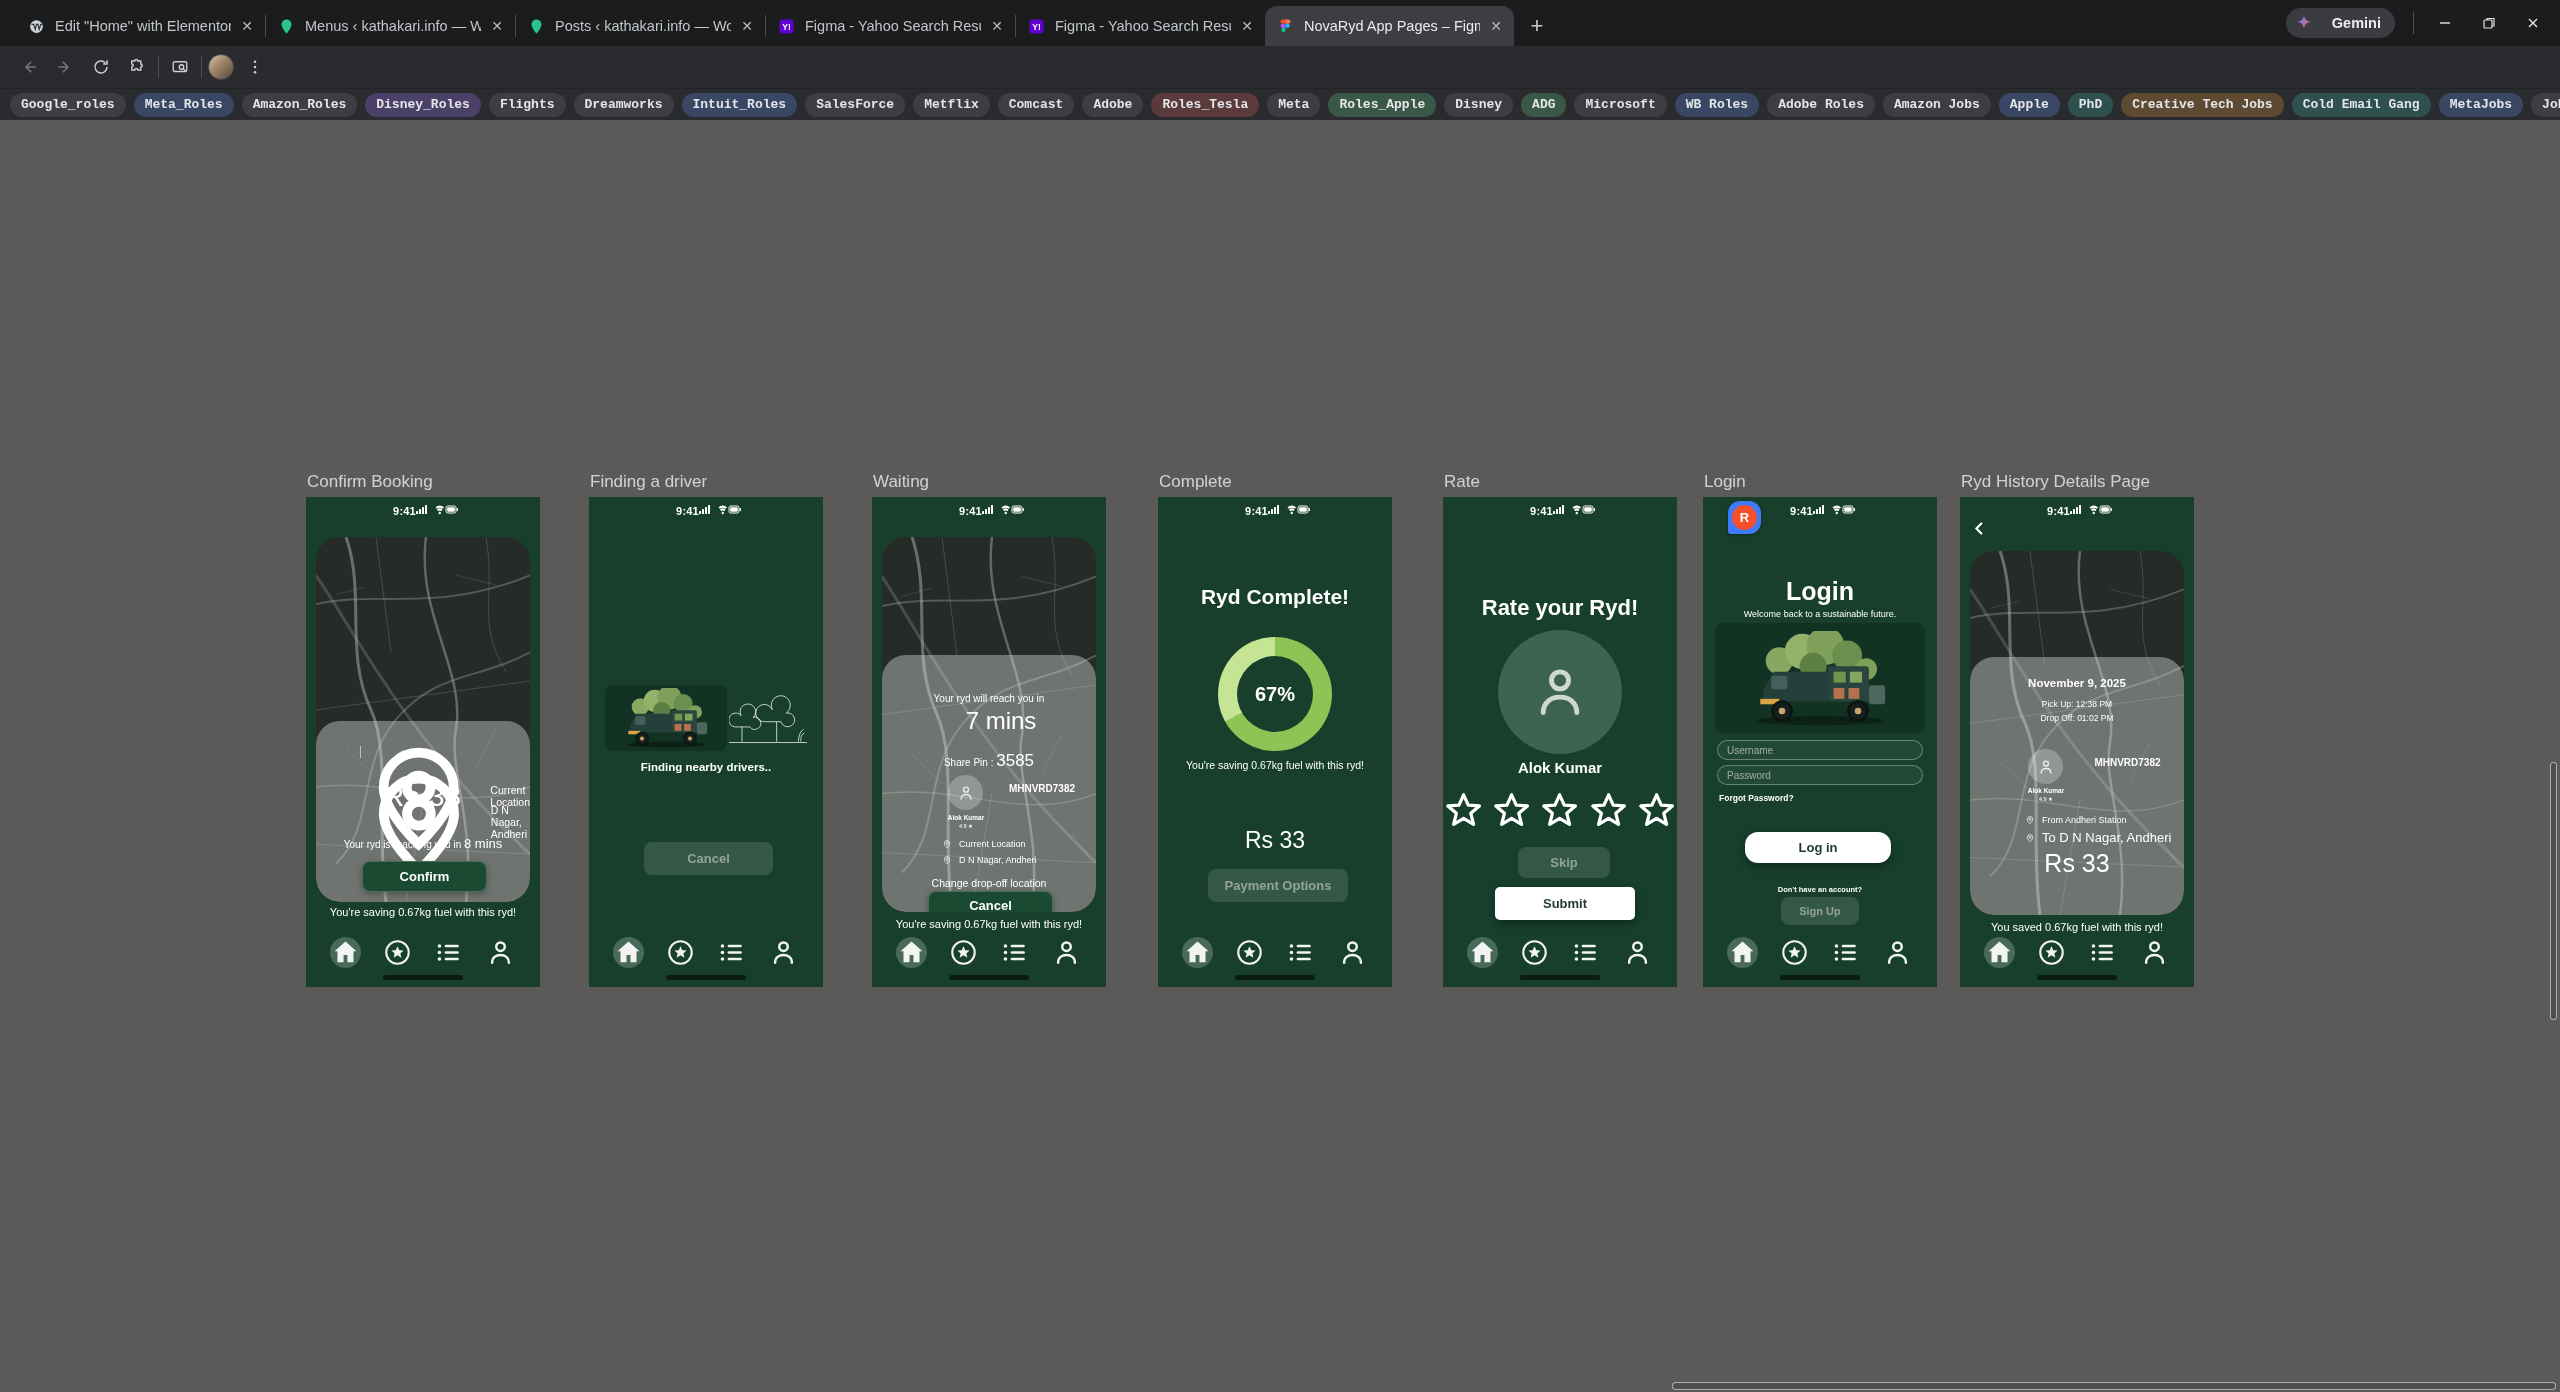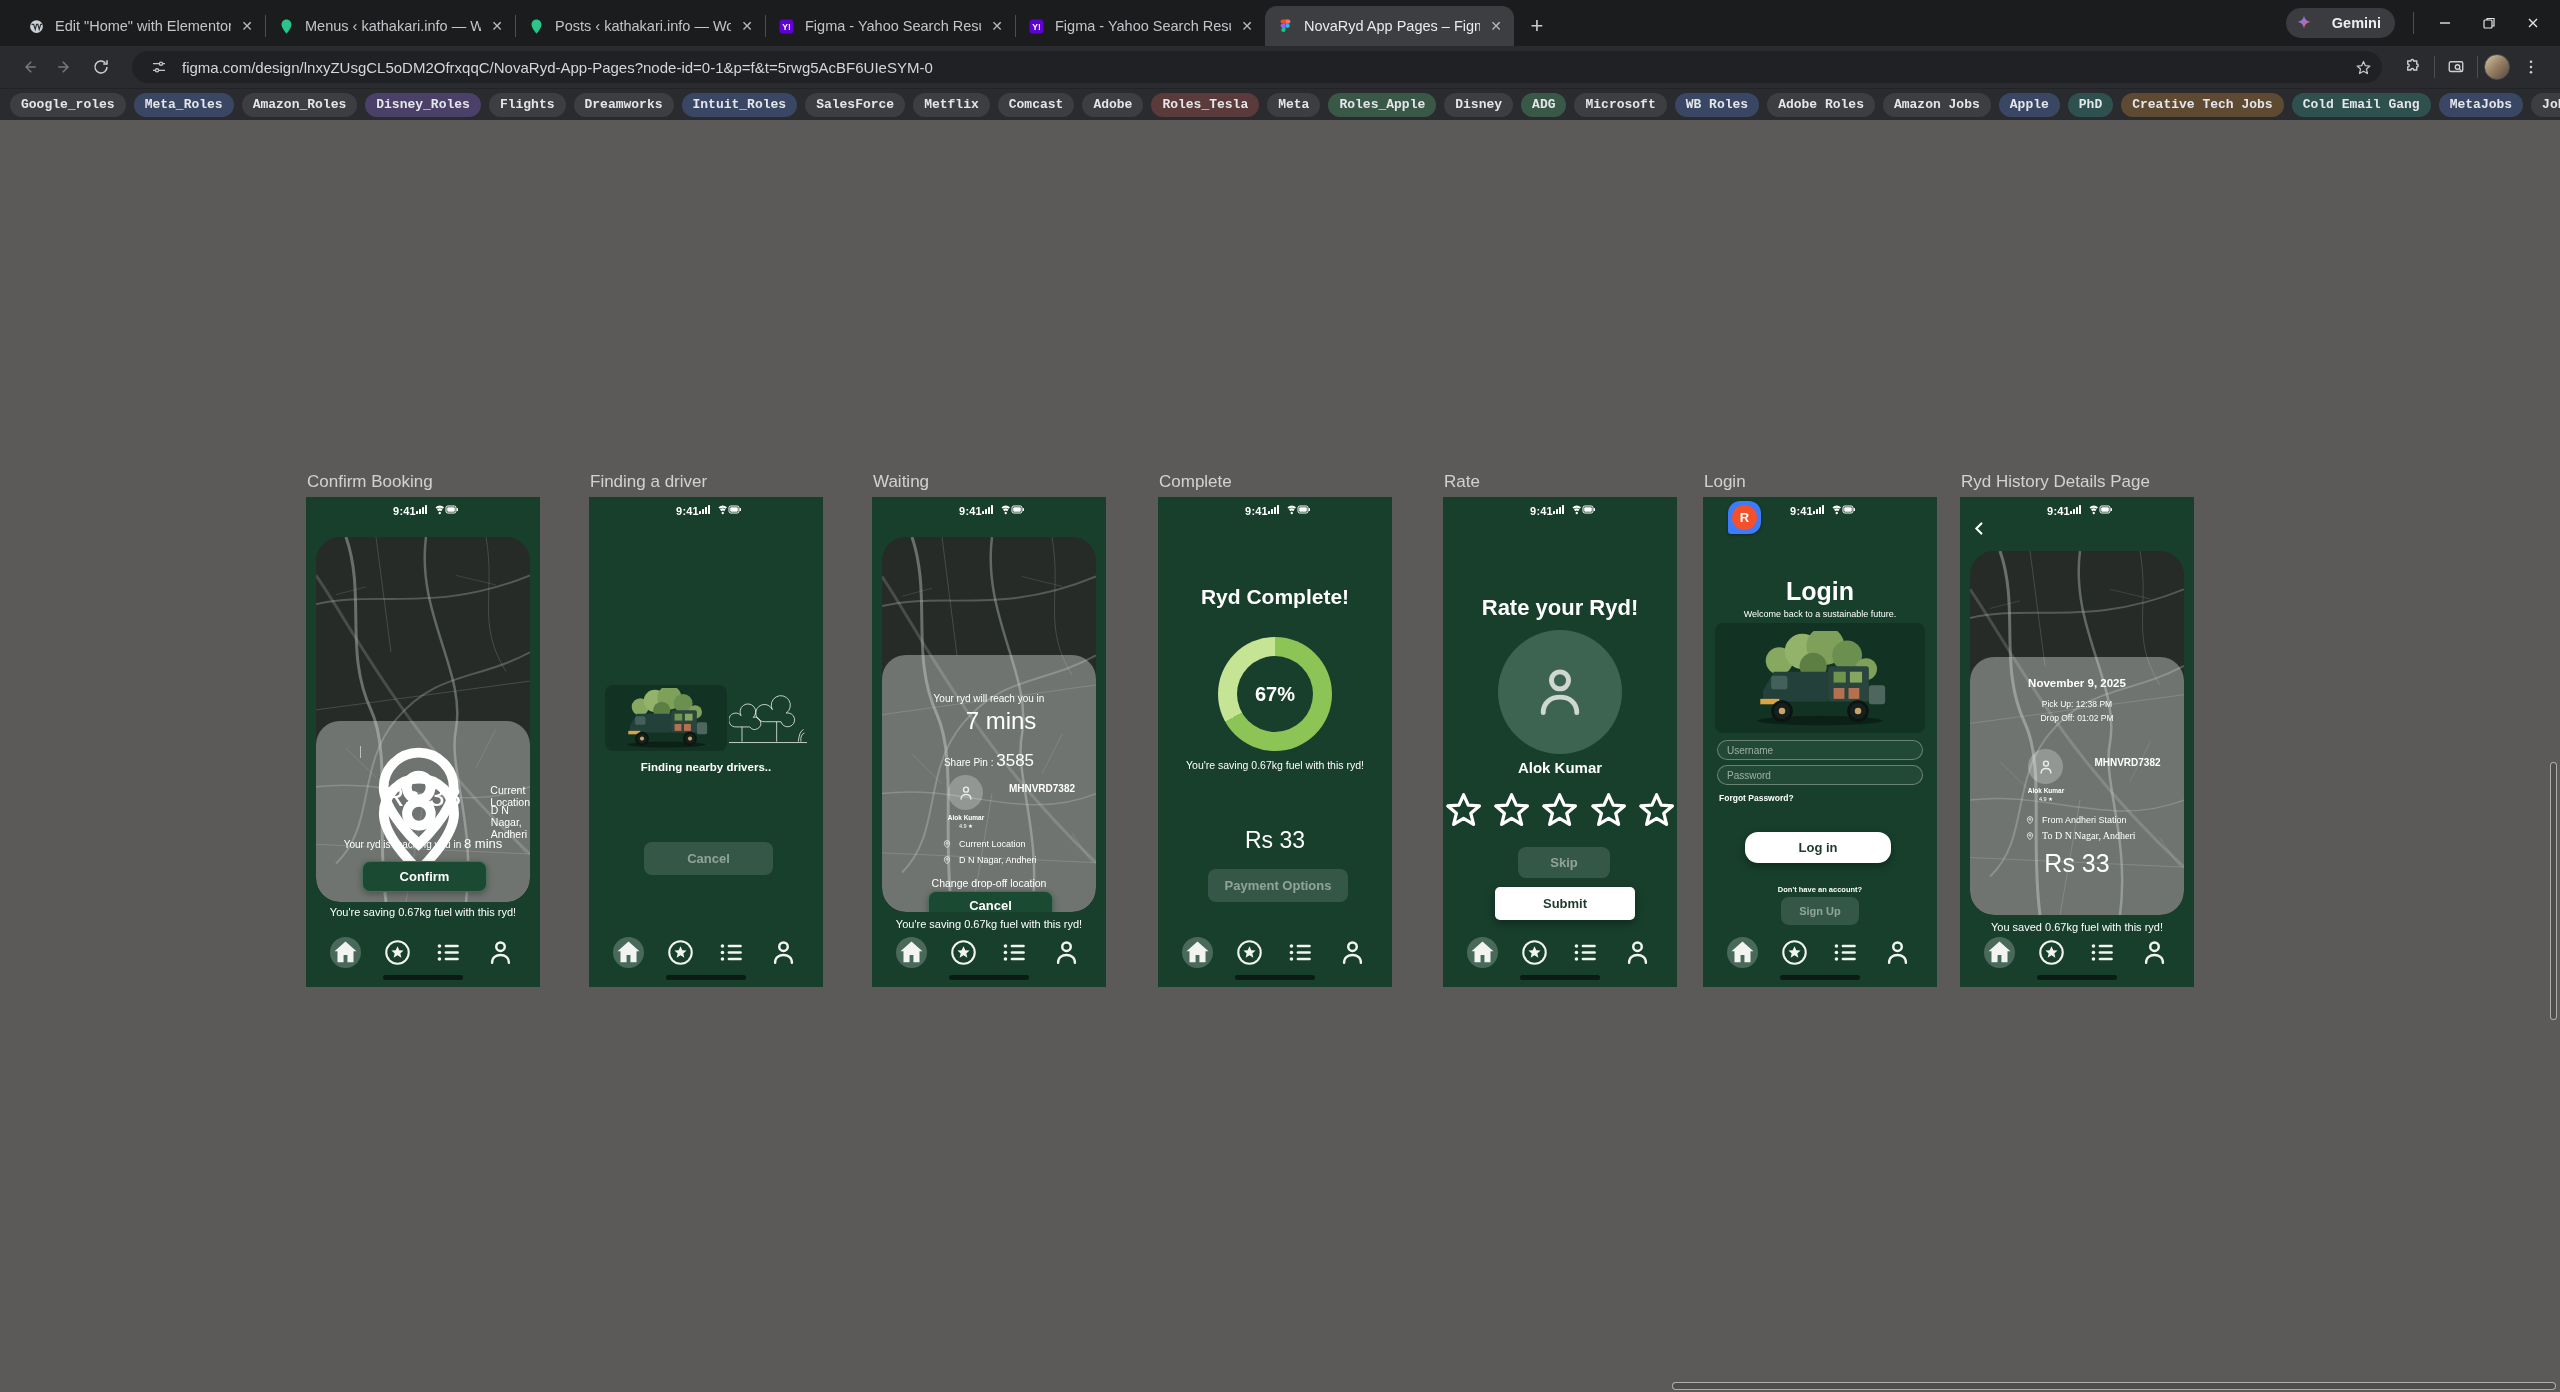--- a/index.html
+++ b/index.html
@@ -219,35 +219,20 @@
       <svg viewBox="0 0 24 24" fill="none" stroke="currentColor" stroke-width="2">
         <path d="M9 5l7 7-7 7M3 12h13"></path>
       </svg>
     </div>
   <div class="tbtn lit">
       <svg viewBox="0 0 24 24" fill="none" stroke="currentColor" stroke-width="2">
         <path d="M20 12a8 8 0 1 1-2.3-5.6"></path>
         <path d="M20 3v5h-5" fill="none"></path>
       </svg>
     </div>
-  <div class="urlpill">
-    <span class="pillico">
-      <svg width="16" height="16" viewBox="0 0 24 24" fill="none" stroke="currentColor" stroke-width="2">
-          <path d="M3 7h10M17 7h4M3 17h4M11 17h10"></path>
-          <circle cx="15" cy="7" r="2.4"></circle>
-          <circle cx="9" cy="17" r="2.4"></circle>
-        </svg>
-    </span>
-    <span class="urltext">figma.com/design/lnxyZUsgCL5oDM2OfrxqqC/NovaRyd-App-Pages?node-id=0-1&amp;p=f&amp;t=5rwg5AcBF6UIeSYM-0</span>
-    <span class="pillico">
-      <svg width="17" height="17" viewBox="0 0 24 24" fill="none" stroke="currentColor" stroke-width="1.8">
-          <path d="M12 3.5l2.6 5.9 6.4.6-4.8 4.2 1.4 6.3L12 17.2l-5.6 3.3 1.4-6.3L3 10l6.4-.6z" stroke-linejoin="round"></path>
-        </svg>
-    </span>
-  </div>
   <div class="tbtn lit">
       <svg viewBox="0 0 24 24" fill="none" stroke="currentColor" stroke-width="1.8">
         <path d="M9 4a2 2 0 1 1 4 0h4v4a2 2 0 1 1 0 4v4h-4a2 2 0 1 0-4 0H5v-4a2 2 0 1 0 0-4V4h4z"></path>
       </svg>
     </div>
   <div class="vline"></div>
   <div class="tbtn lit">
       <svg viewBox="0 0 24 24" fill="none" stroke="currentColor" stroke-width="1.8">
         <rect x="3" y="5" width="18" height="13" rx="2"></rect>
         <circle cx="14" cy="12" r="3"></circle>
@@ -937,21 +922,21 @@
           <div class="tiny" style="left:105px; top:100px; width:105px; font-size:10px; font-weight:700;">MHNVRD7382</div>
           <div class="pinrow" style="left:55px; top:158px; font-size:9px;">
             <span style="width:10px;height:10px;">
                 <svg viewBox="0 0 24 24" fill="none" stroke="currentColor" stroke-width="1.8" style="width: 100%; height: 100%; display: block;">
                   <path d="M12 21s-6.5-6-6.5-10.5a6.5 6.5 0 1113 0C18.5 15 12 21 12 21z"></path>
                   <circle cx="12" cy="10.5" r="2.2"></circle>
                 </svg>
               </span>
             <span>From Andheri Station</span>
           </div>
-          <div class="pinrow" style="left:55px; top:173px; font-size:10px;font-family:Liberation Serif, serif;">
+          <div class="pinrow" style="left:55px; top:173px; font-size:13px;">
             <span style="width:10px;height:10px;">
                 <svg viewBox="0 0 24 24" fill="none" stroke="currentColor" stroke-width="1.8" style="width: 100%; height: 100%; display: block;">
                   <path d="M12 21s-6.5-6-6.5-10.5a6.5 6.5 0 1113 0C18.5 15 12 21 12 21z"></path>
                   <circle cx="12" cy="10.5" r="2.2"></circle>
                 </svg>
               </span>
             <span>To D N Nagar, Andheri</span>
           </div>
           <div class="ctext" style="top:192px; font-size:25px;">Rs 33</div>
         </div>

